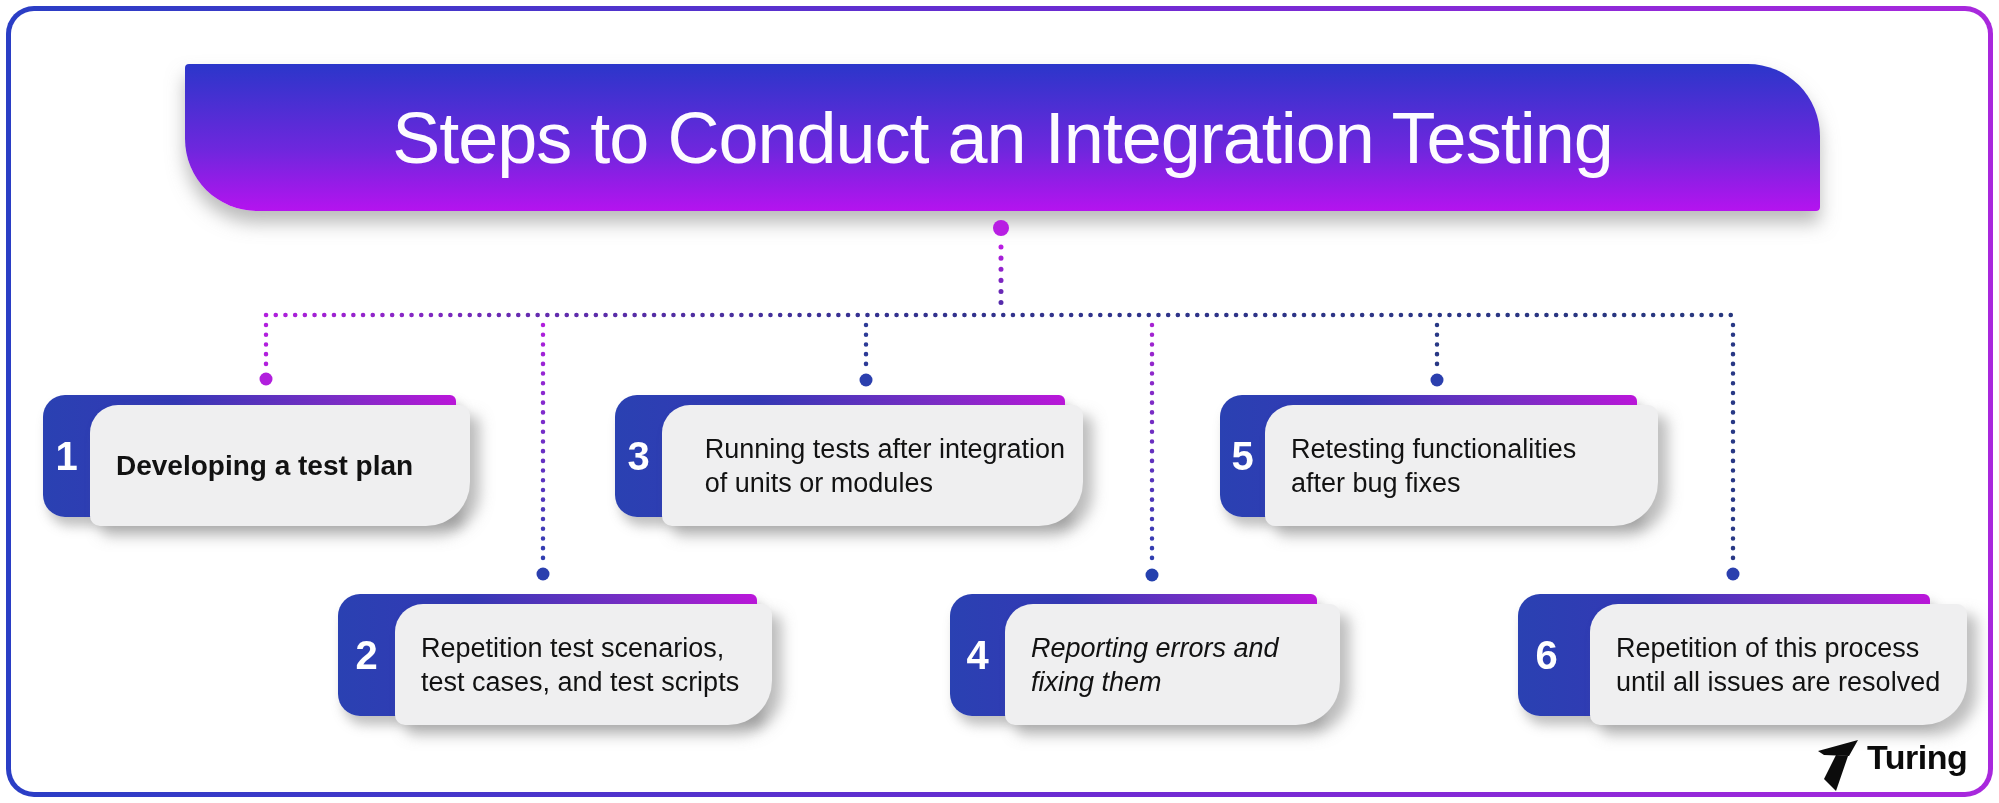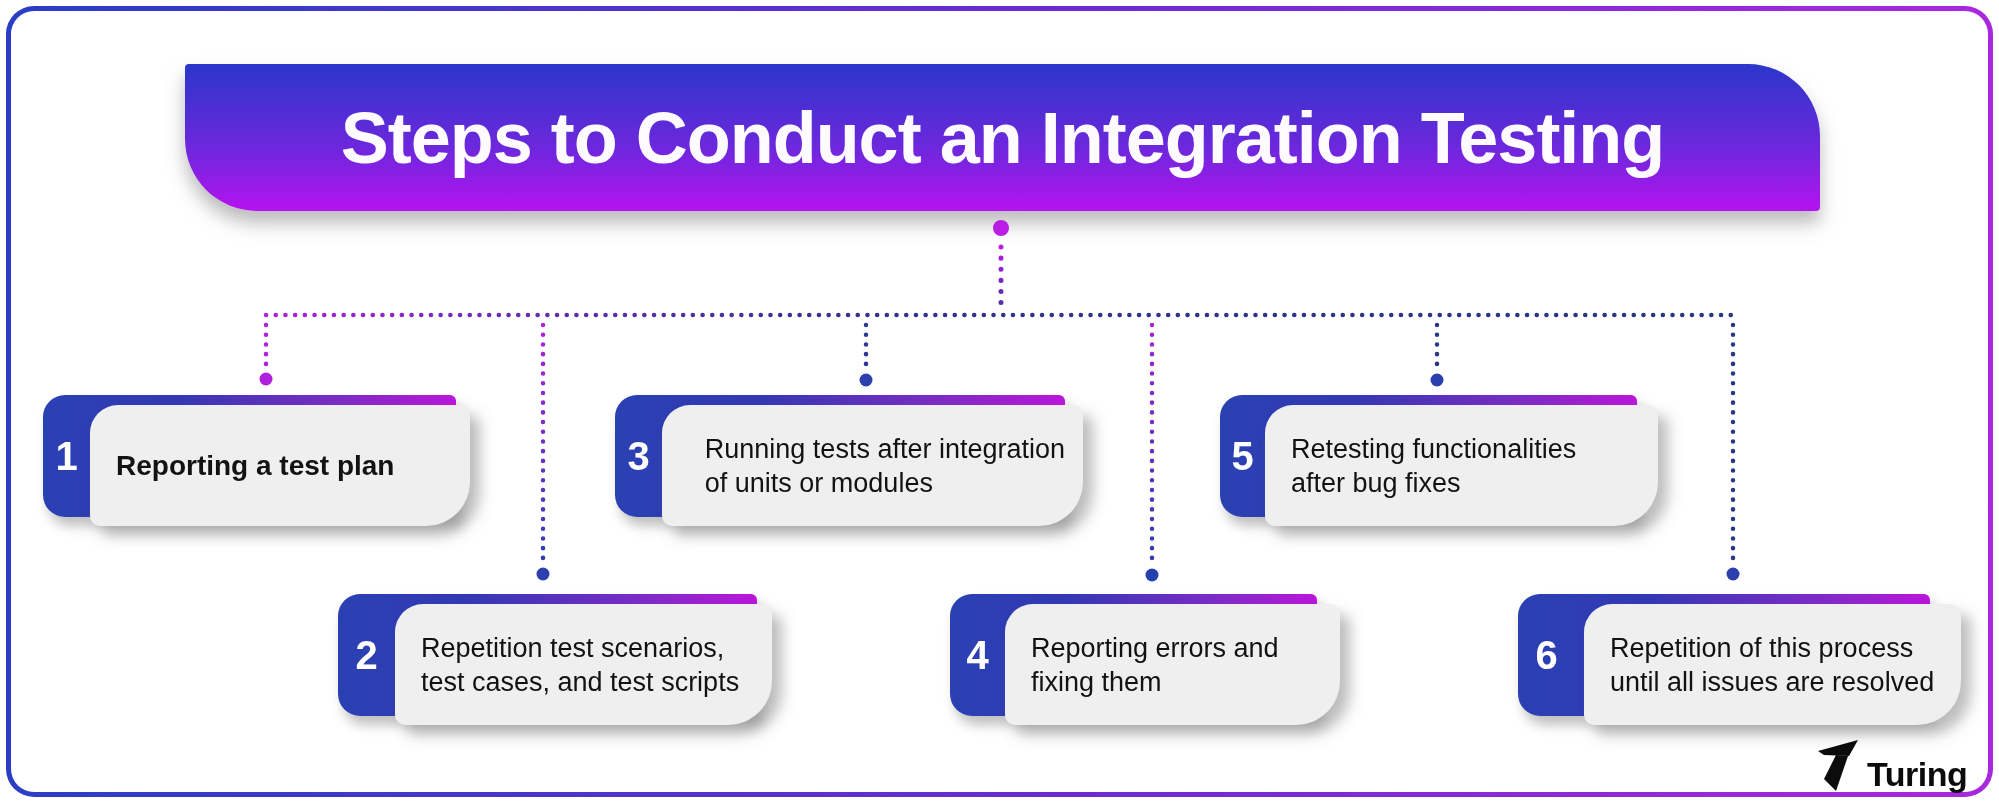--- a/index.html
+++ b/index.html
@@ -11,21 +11,21 @@
          border:5px solid transparent;
          background:linear-gradient(#fff,#fff) padding-box,
                     linear-gradient(90deg,#2a3ec5 0%,#6d2bd2 55%,#a928dd 100%) border-box;}
 
   
   .banner{position:absolute;left:185px;top:64px;width:1635px;height:147px;
           border-radius:4px 72px 4px 72px;
           background:linear-gradient(180deg,#2b36ca 0%,#6e27dd 58%,#b513ef 100%);
           box-shadow:0 12px 18px rgba(120,120,120,0.5);
           display:flex;align-items:center;justify-content:center;}
-  .banner h1{margin:0;color:#fdfbff;font-size:72px;font-weight:bold;
+  .banner h1{margin:0;color:#fdfbff;font-size:72px;font-weight:normal;
              letter-spacing:-1px;white-space:nowrap;}
 
   
   .connectors{position:absolute;left:0;top:0;width:1999px;height:803px;pointer-events:none;}
 
   
   .card{position:absolute;height:132px;}
   .card-back{position:absolute;left:0;top:0;width:100%;height:122px;
              border-radius:22px 6px 6px 22px;
              background:linear-gradient(90deg,#2a41b2 0%,#3438b5 32%,#7c2cc6 72%,#bb16da 100%);
@@ -44,31 +44,31 @@
   .card1{left:43px;top:395px;width:413px;}
   .card1 .card-front{left:47px;width:380px;}
   .card1 .num-col{width:47px;}
   .card2{left:338px;top:594px;width:419px;}
   .card2 .card-front{left:57px;width:377px;}
   .card2 .num-col{width:57px;}
   .card3{left:615px;top:395px;width:450px;}
   .card3 .card-front{left:47px;width:421px;justify-content:flex-end;}
   .card3 .num-col{width:47px;}
   .card4{left:950px;top:594px;width:367px;}
-  .card4 .card-front{left:55px;width:335px;}
+  .card4 .card-front{left:55px;width:335px;font-style:italic;}
   .card4 .num-col{width:55px;}
   .card5{left:1220px;top:395px;width:417px;}
   .card5 .card-front{left:45px;width:393px;}
   .card5 .num-col{width:45px;}
   .card6{left:1518px;top:594px;width:412px;}
-  .card6 .card-front{left:66px;width:377px;}
+  .card6 .card-front{left:72px;width:377px;}
   .card6 .num-col{width:57px;}
 
   
-  .logo{position:absolute;left:1812px;top:738px;display:flex;align-items:flex-end;gap:9px;}
+  .logo{position:absolute;left:1812px;top:738px;display:flex;align-items:flex-start;gap:9px;}
   .logo-text{color:#0b0b0b;font-size:34px;font-weight:bold;letter-spacing:-0.5px;}
 </style>
 </head>
 <body>
 
 <div class="frame"></div>
 
 <div class="banner">
   <h1>Steps to Conduct an Integration Testing</h1>
 </div>
@@ -117,21 +117,21 @@
 
   <line x1="1733" y1="325" x2="1733" y2="560" stroke="#283885" stroke-width="4.5" stroke-linecap="round" stroke-dasharray="0.1 9.6"></line>
   <circle cx="1733" cy="574" r="6.5" fill="#2b3fae"></circle>
 </svg>
 
 <div class="card card1">
   <div class="card-back">
     <span class="num-col">1</span>
   </div>
   <div class="card-front">
-    <span class="card-text">Reporting a test plan</span>
+    <span class="card-text">Developing a test plan</span>
   </div>
 </div>
 
 <div class="card card2">
   <div class="card-back">
     <span class="num-col">2</span>
   </div>
   <div class="card-front">
     <span class="card-text">Repetition test scenarios,
 test cases, and test scripts</span>

